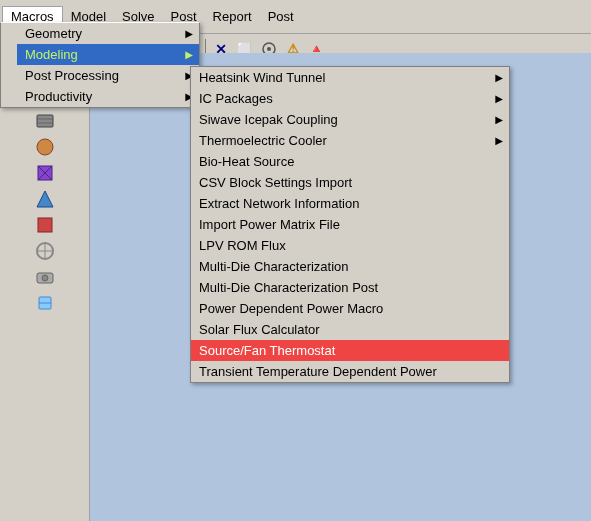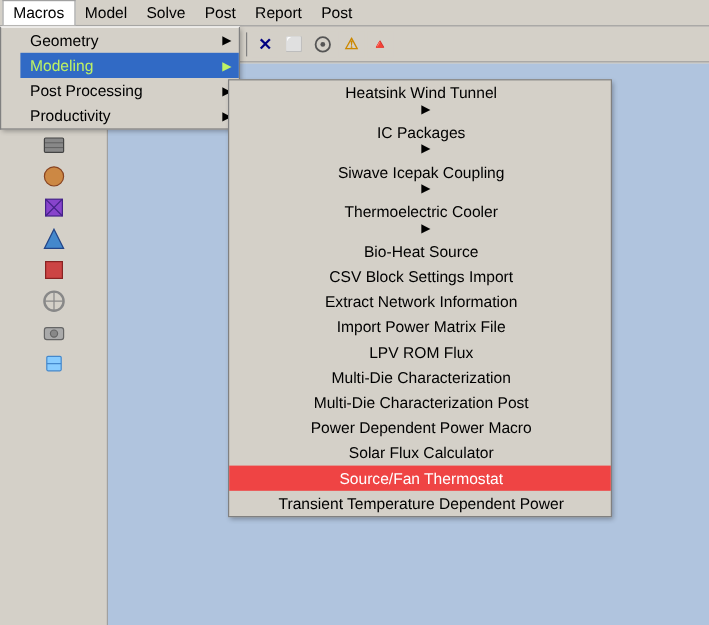--- a/index.html
+++ b/index.html
@@ -15,21 +15,21 @@
       font-size: 13px;
       background: #d4d0c8;
       overflow: hidden;
       position: relative;
     }
 
     
     .menubar {
       display: flex;
       background: #d4d0c8;
-      height: 22px;
+      height: 34px;
       align-items: center;
       border-bottom: 1px solid #a0a0a0;
       padding: 0 2px;
       position: relative;
       z-index: 100;
     }
 
     .menubar-item {
       padding: 2px 8px;
       cursor: pointer;
@@ -165,21 +165,20 @@
     }
 
     .submenu-item {
       display: flex;
       align-items: center;
       justify-content: space-between;
       padding: 3px 6px 3px 8px;
       cursor: pointer;
       font-size: 13px;
       white-space: nowrap;
-      flex-direction: column;
     }
 
     .submenu-item.highlighted {
       background: #ef4444;
       color: white;
     }
 
     .submenu-item .arrow {
       margin-left: 8px;
       font-size: 10px;

